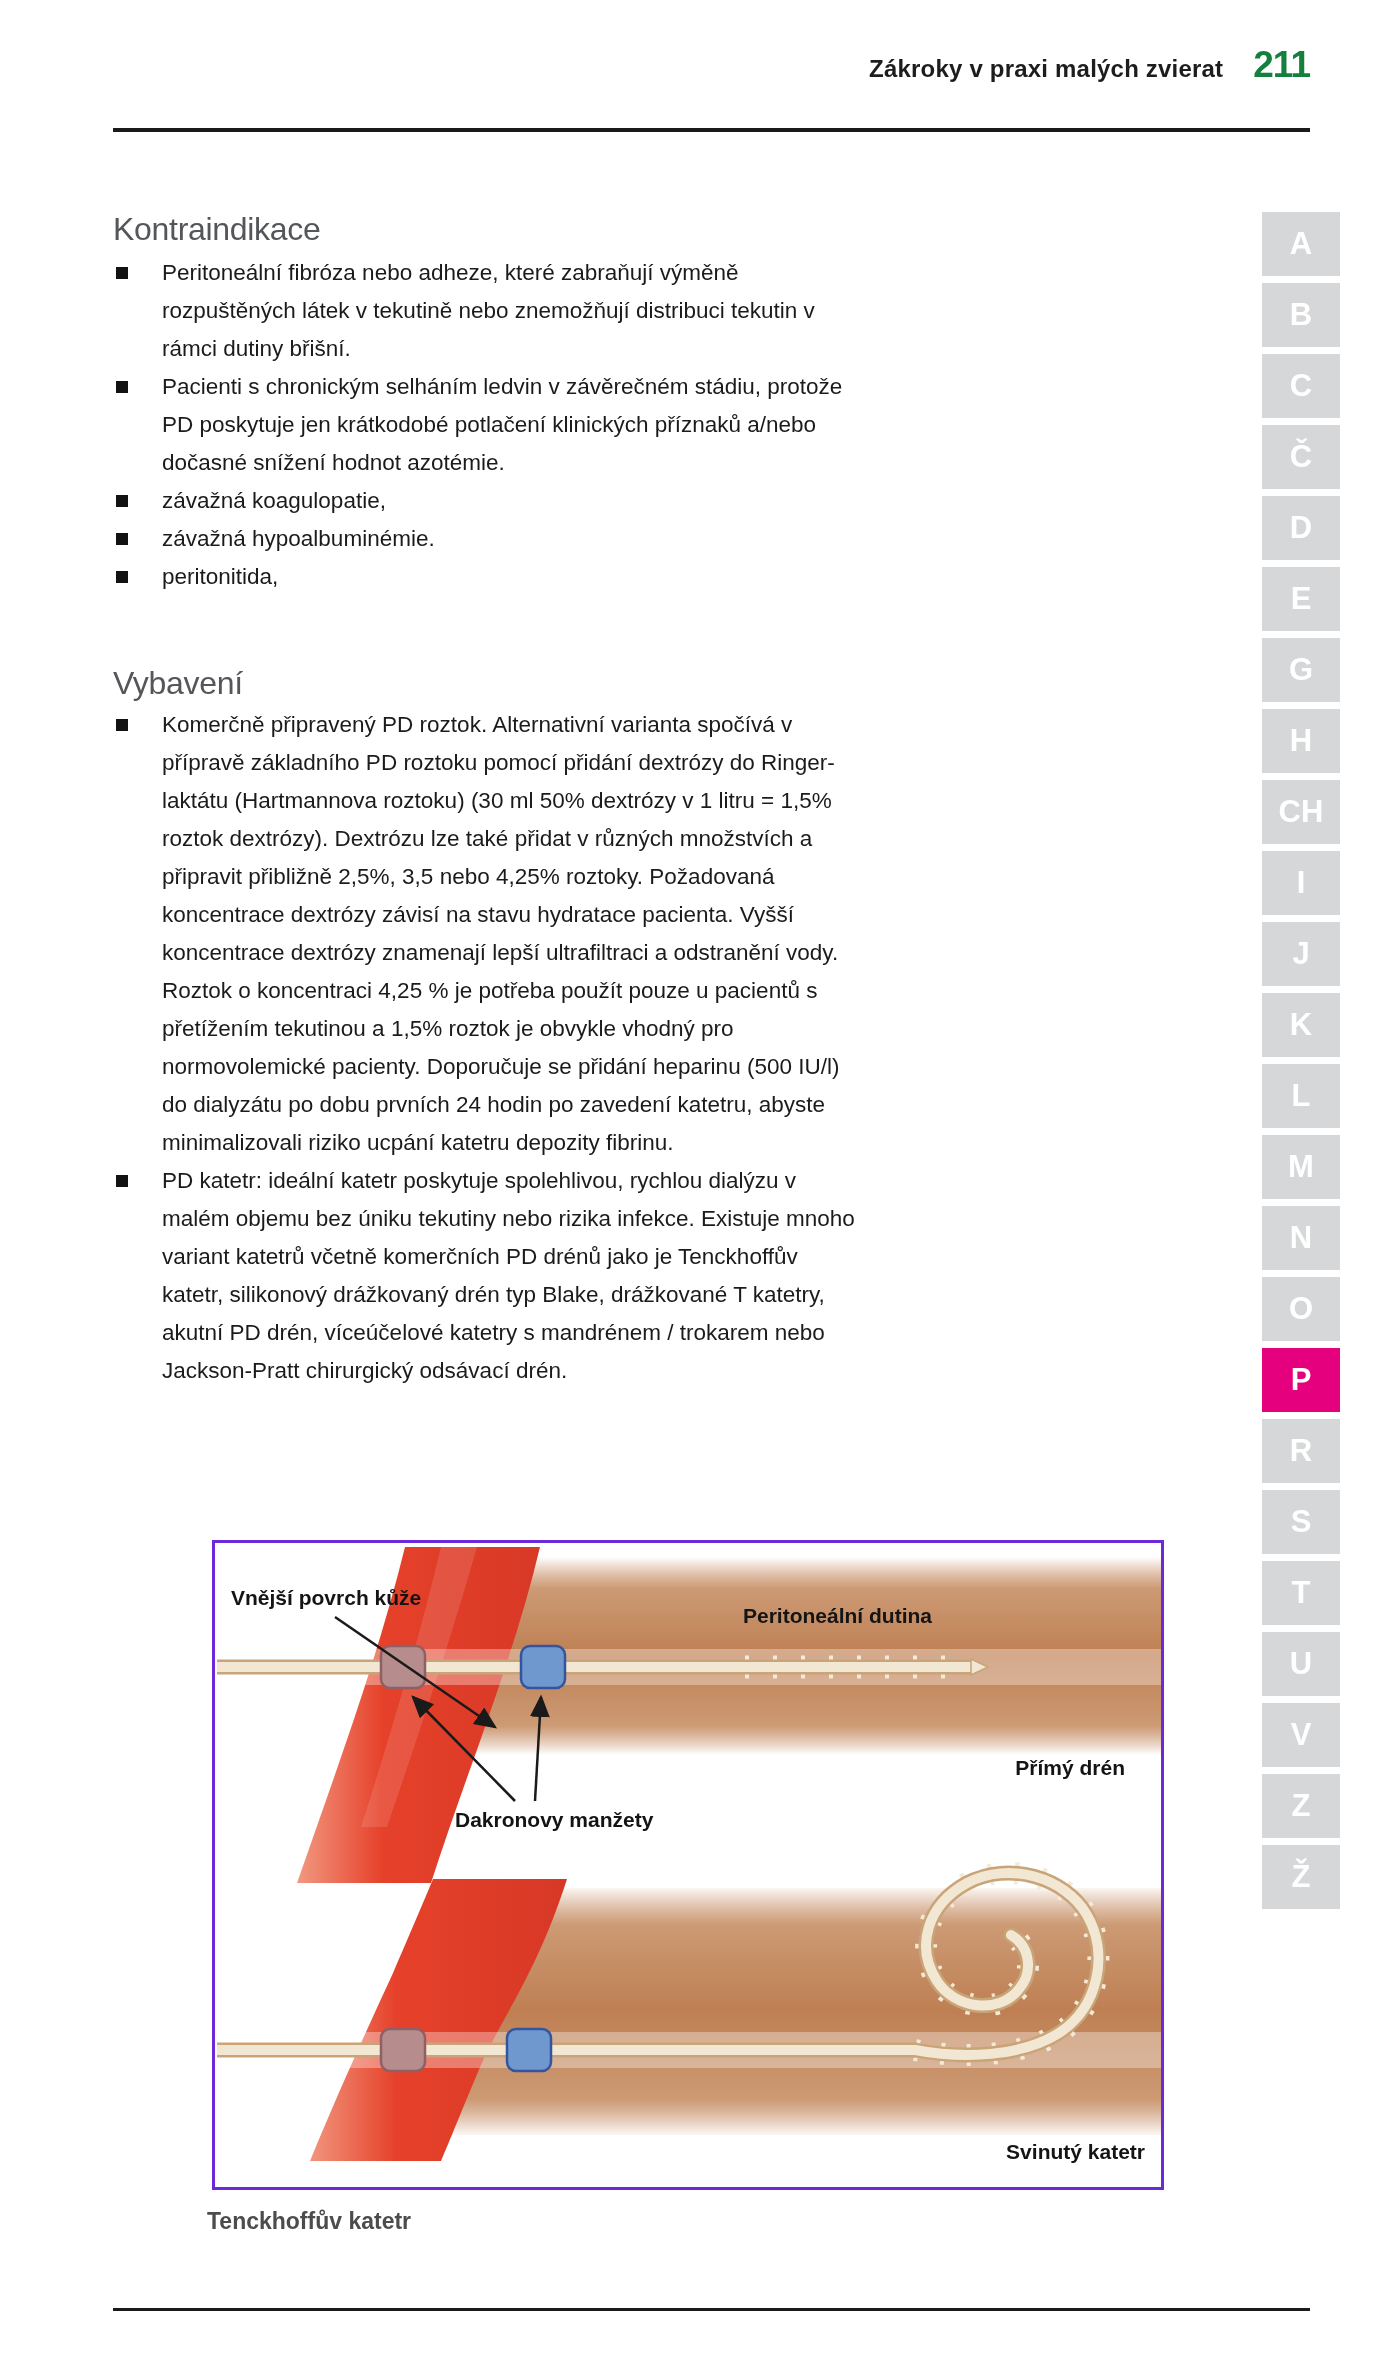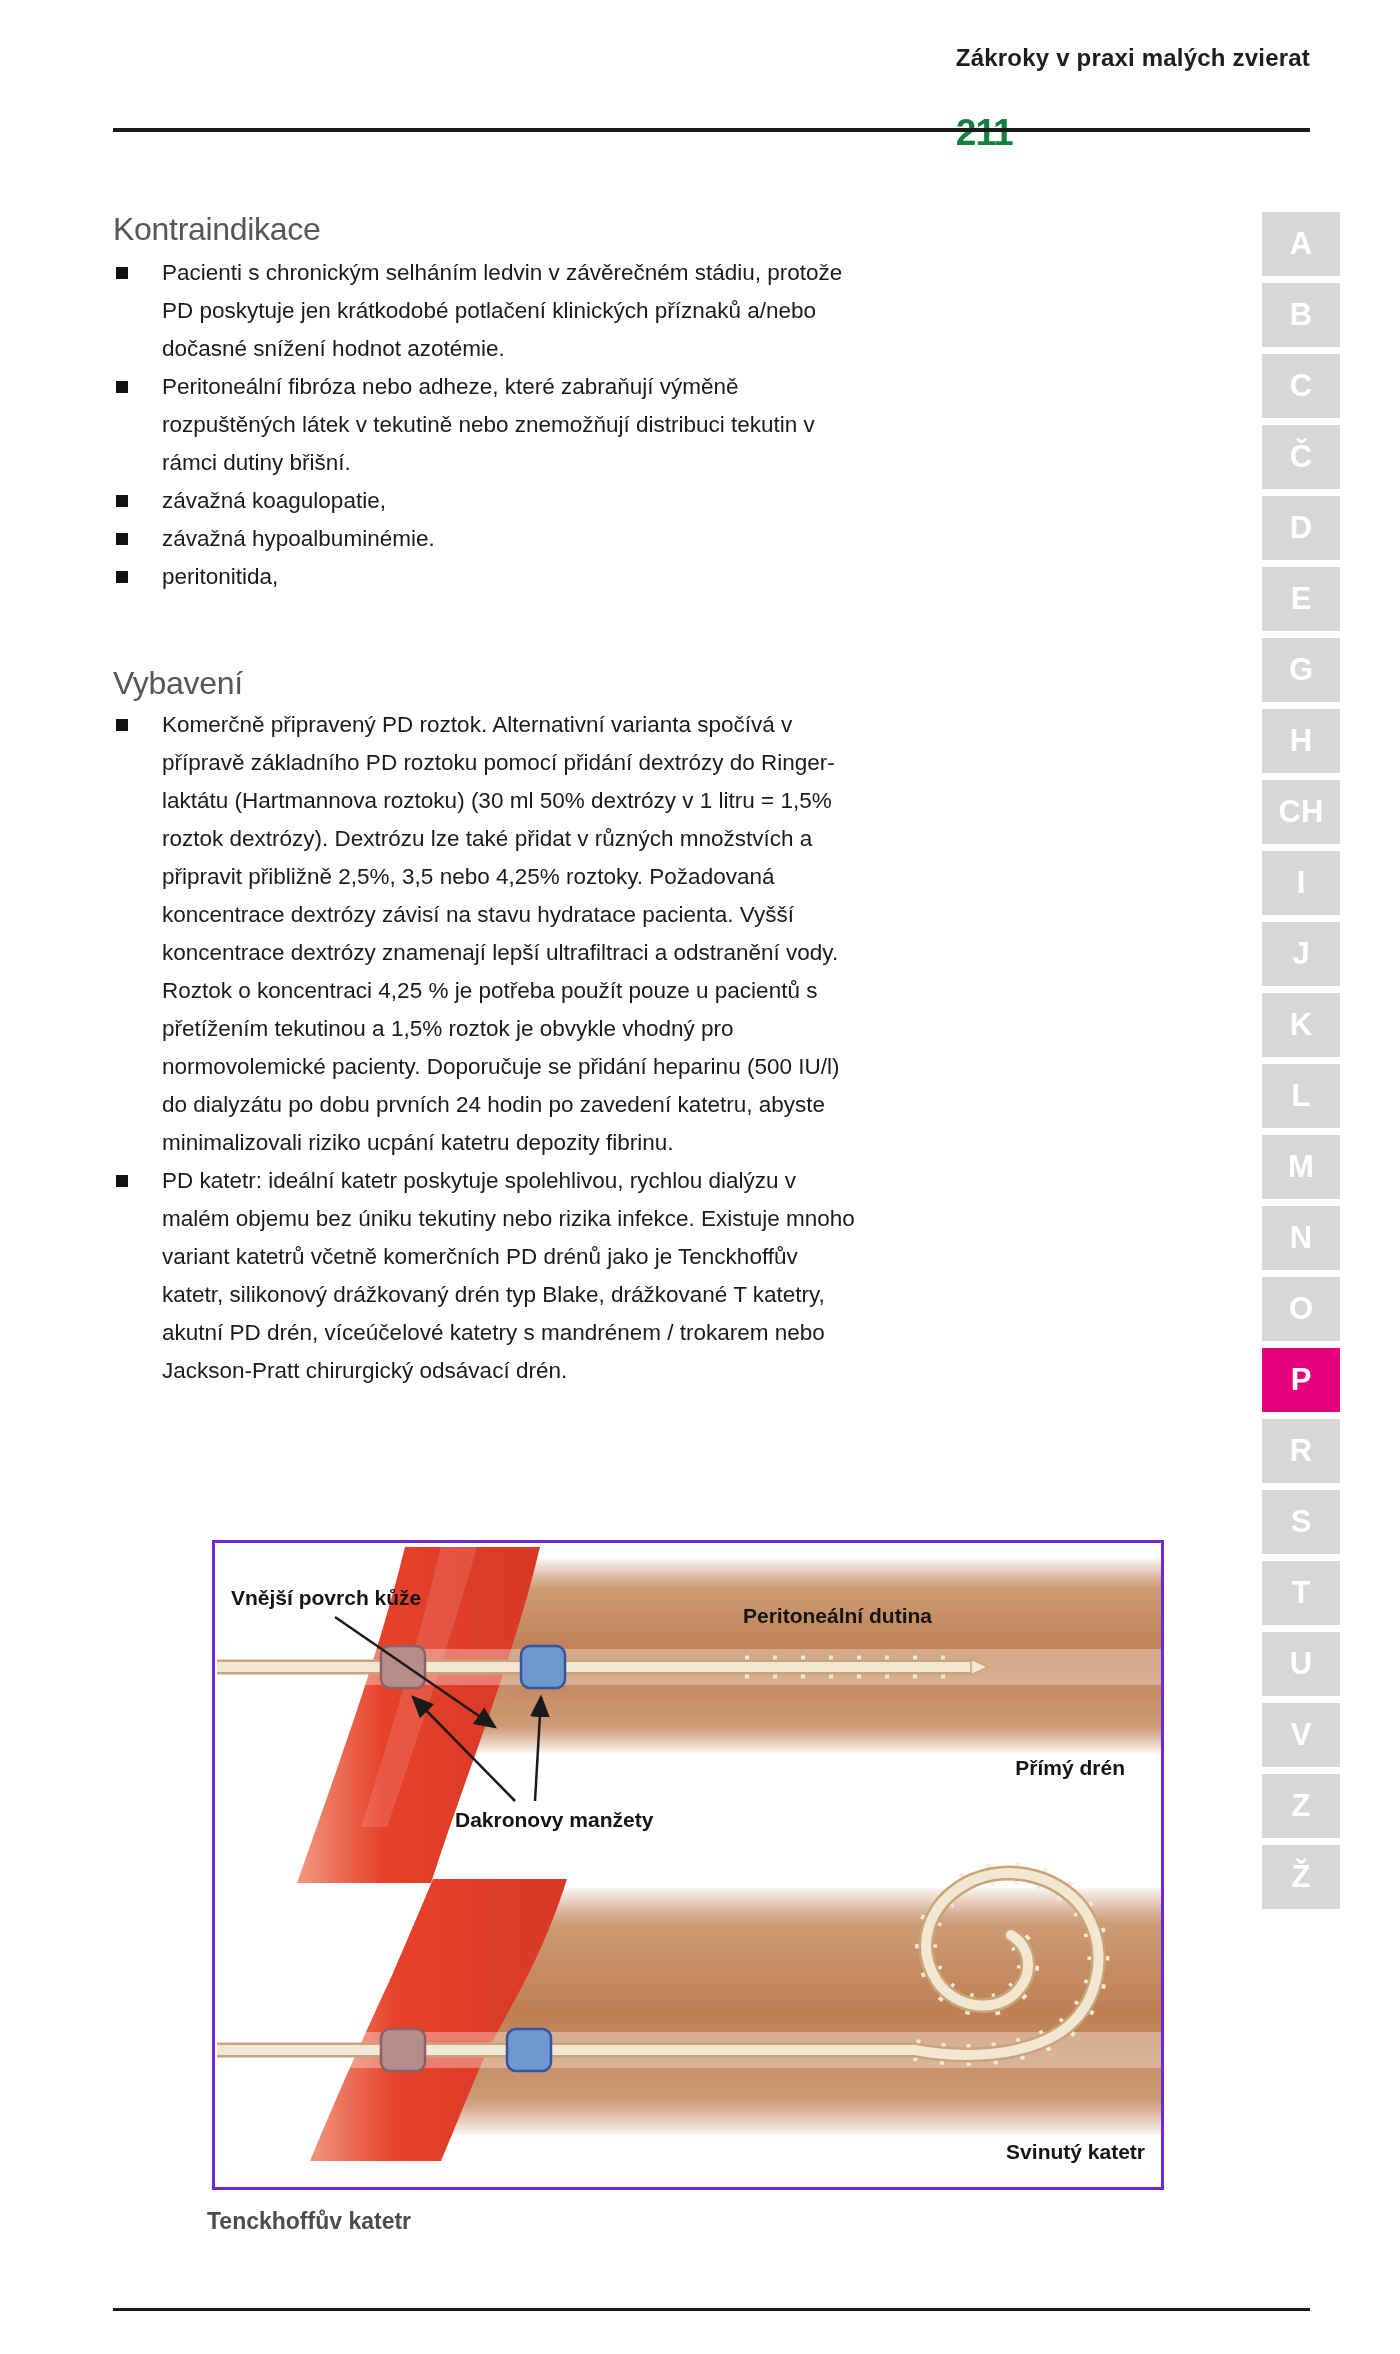--- a/index.html
+++ b/index.html
@@ -1,21 +1,21 @@
 <!DOCTYPE html>
 <html><head>
 <meta charset="utf-8">
 <style>
   html,body { margin:0; padding:0; background:#ffffff; }
   .page {
     position:relative; width:1400px; height:2354px; background:#ffffff;
     font-family:"Liberation Sans", sans-serif; color:#1c1c1c; overflow:hidden;
   }
   
-  .runhead { position:absolute; top:44px; right:90px; display:flex; align-items:baseline; gap:40px;flex-direction:column; }
+  .runhead { position:absolute; top:44px; right:90px; display:flex; align-items:baseline; gap:30px; }
   .runhead .title { font-size:24px; font-weight:bold; color:#1d1d1d; letter-spacing:.2px; }
   .runhead .pagenum { font-size:37px; font-weight:800; color:#15803d; letter-spacing:-1px; }
   .rule-top { position:absolute; left:113px; top:128px; width:1197px; height:4px; background:#1a1a1a; }
   .rule-bottom { position:absolute; left:113px; top:2308px; width:1197px; height:3px; background:#1a1a1a; }
 
   
   .sec-heading { position:absolute; left:113px; font-size:32px; font-weight:normal; color:#54565a; letter-spacing:-.3px; }
   #kontra-heading { top:184px; }
   #vybaveni-heading { top:638px; }
   ul.bullets { position:absolute; left:113px; width:748px; margin:0; padding:0; list-style:none; }
@@ -52,22 +52,22 @@
 <div class="page">
 
   <div class="runhead">
     <span class="title">Zákroky v praxi malých zvierat</span>
     <span class="pagenum">211</span>
   </div>
   <div class="rule-top"></div>
 
   <h2 class="sec-heading" id="kontra-heading">Kontraindikace</h2>
   <ul class="bullets" id="kontra-list">
+    <li>Peritoneální fibróza nebo adheze, které zabraňují výměně rozpuštěných látek v tekutině nebo znemožňují distribuci tekutin v rámci dutiny břišní.</li>
     <li>Pacienti s chronickým selháním ledvin v závěrečném stádiu, protože PD poskytuje jen krátkodobé potlačení klinických příznaků a/nebo dočasné snížení hodnot azotémie.</li>
-    <li>Peritoneální fibróza nebo adheze, které zabraňují výměně rozpuštěných látek v tekutině nebo znemožňují distribuci tekutin v rámci dutiny břišní.</li>
     <li>závažná koagulopatie,</li>
     <li>závažná hypoalbuminémie.</li>
     <li>peritonitida,</li>
   </ul>
 
   <h2 class="sec-heading" id="vybaveni-heading">Vybavení</h2>
   <ul class="bullets" id="vybaveni-list">
     <li>Komerčně připravený PD roztok. Alternativní varianta spočívá v přípravě základního PD roztoku pomocí přidání dextrózy do Ringer-laktátu (Hartmannova roztoku) (30 ml 50% dextrózy v 1 litru = 1,5% roztok dextrózy). Dextrózu lze také přidat v různých množstvích a připravit přibližně 2,5%, 3,5 nebo 4,25% roztoky. Požadovaná koncentrace dextrózy závisí na stavu hydratace pacienta. Vyšší koncentrace dextrózy znamenají lepší ultrafiltraci a odstranění vody. Roztok o koncentraci 4,25 % je potřeba použít pouze u pacientů s přetížením tekutinou a 1,5% roztok je obvykle vhodný pro normovolemické pacienty. Doporučuje se přidání heparinu (500 IU/l) do dialyzátu po dobu prvních 24 hodin po zavedení katetru, abyste minimalizovali riziko ucpání katetru depozity fibrinu.</li>
     <li>PD katetr: ideální katetr poskytuje spolehlivou, rychlou dialýzu v malém objemu bez úniku tekutiny nebo rizika infekce. Existuje mnoho variant katetrů včetně komerčních PD drénů jako je Tenckhoffův katetr, silikonový drážkovaný drén typ Blake, drážkované T katetry, akutní PD drén, víceúčelové katetry s mandrénem / trokarem nebo Jackson-Pratt chirurgický odsávací drén.</li>
   </ul>

